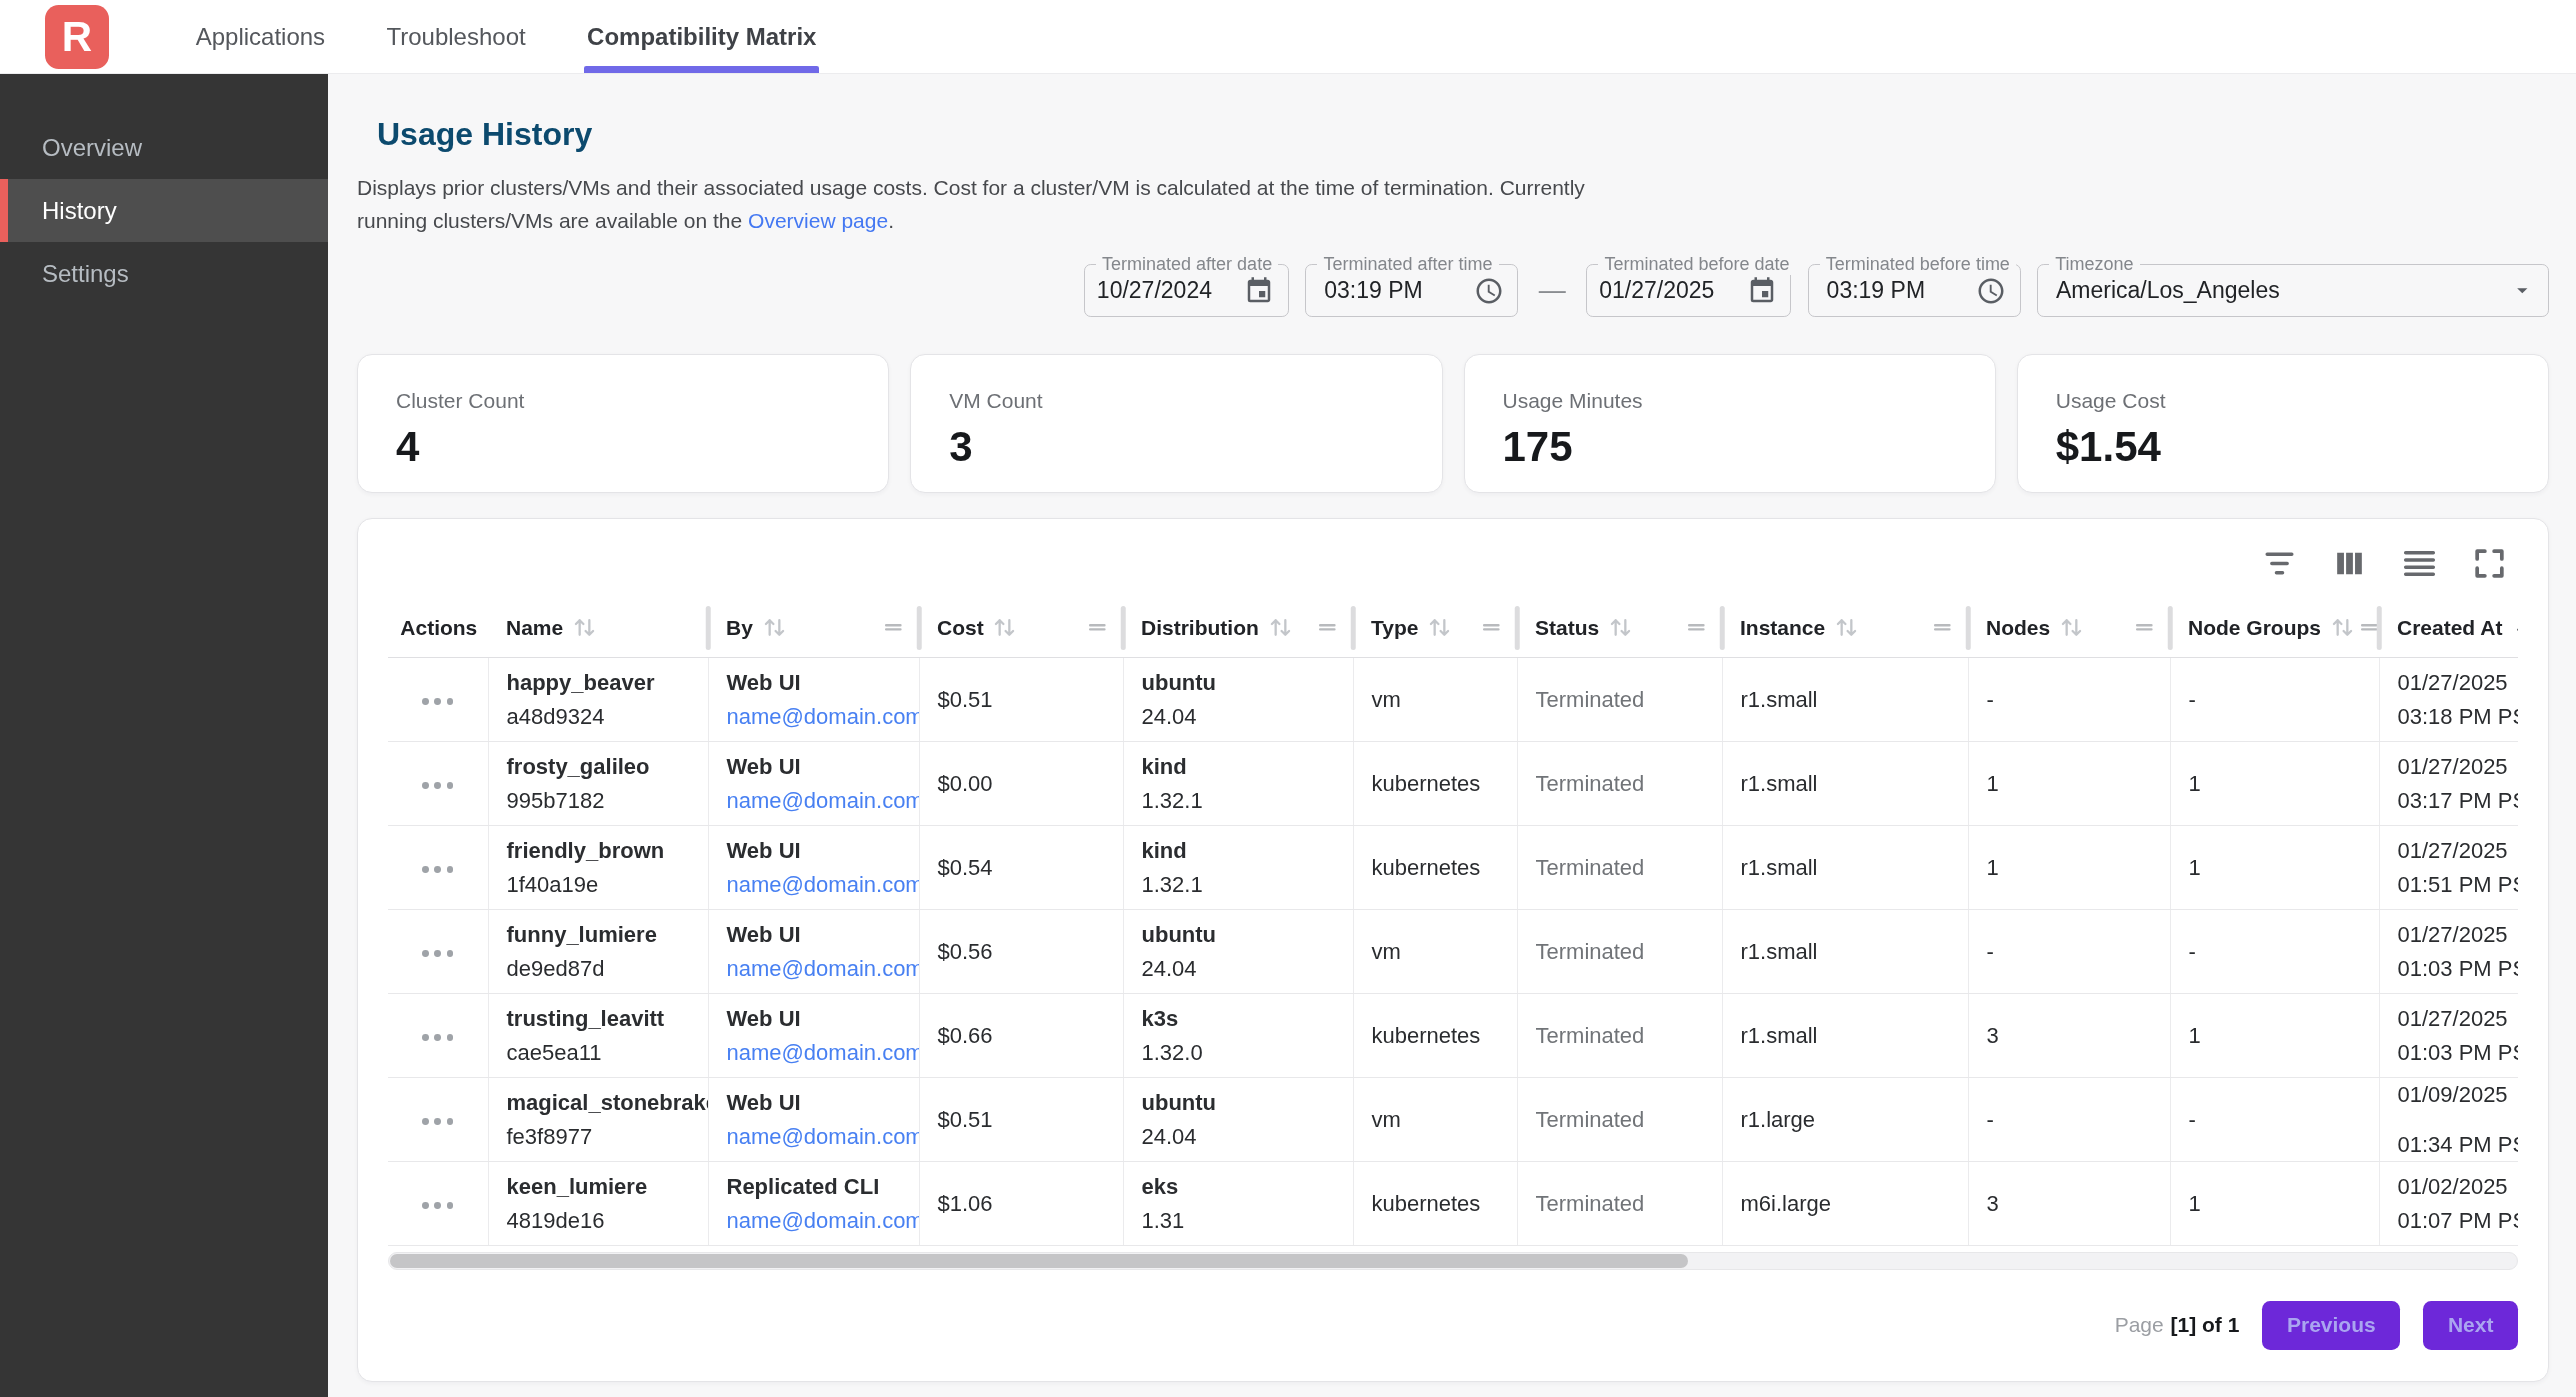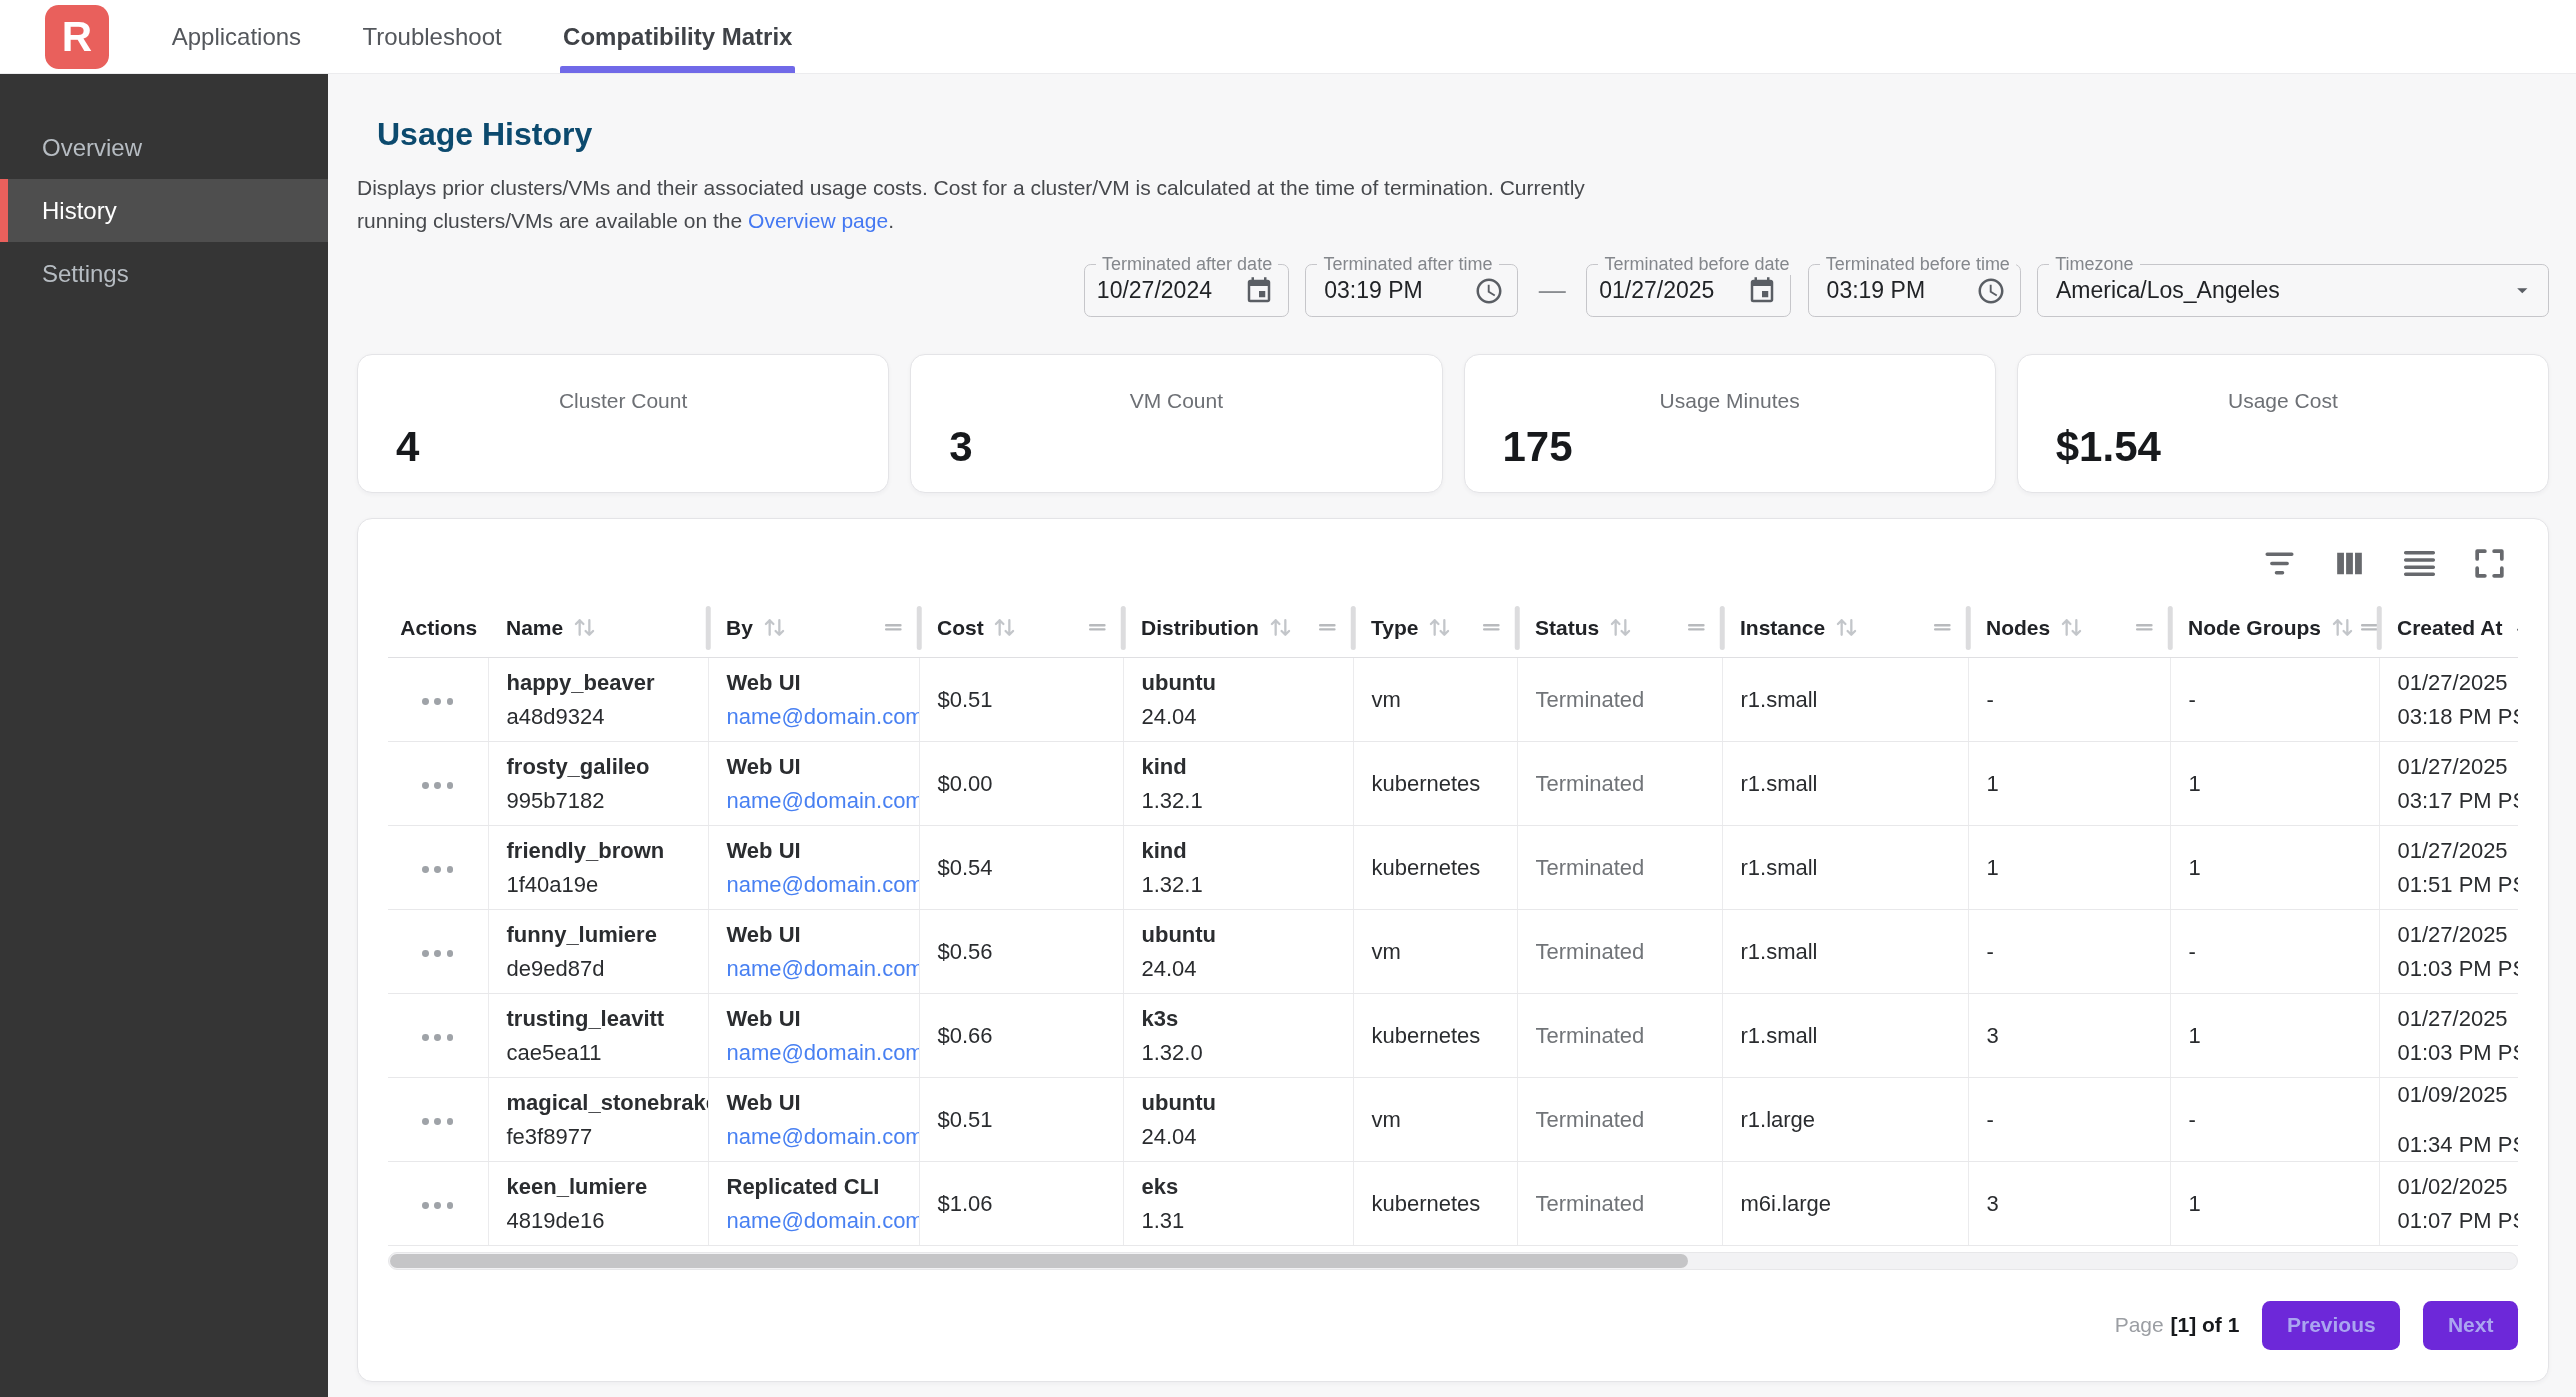--- a/index.html
+++ b/index.html
@@ -13,21 +13,21 @@
   
   .topnav {
     height: 74px; background: #ffffff; display: flex; align-items: center;
     padding: 0 40px 0 45px; border-bottom: 0.7px solid #ececee;
   }
   .logo {
     width: 64px; height: 64px; border-radius: 13.7px; background: #e9605c;
     display: flex; align-items: center; justify-content: center; flex: 0 0 auto;
   }
   .logo span { color: #fff; font-size: 42px; font-weight: 700; }
-  .nav-left { display: flex; align-items: stretch; height: 100%; margin-left: 60px; gap: 56px; }
+  .nav-left { display: flex; align-items: stretch; height: 100%; margin-left: 84px; gap: 56px; }
   .nav-item {
     display: flex; align-items: center; position: relative;
     font-size: 24px; color: #54575c; cursor: pointer; padding: 0 2.7px;
   }
   .nav-item.active { font-weight: 700; color: #3f4247; }
   .nav-item.active::after {
     content: ""; position: absolute; left: 0; right: 0; bottom: 0;
     height: 6.8px; background: #7069e8; border-radius: 2.1px 2.1px 0 0;
   }
   .nav-spacer { flex: 1; }
@@ -74,21 +74,21 @@
   .field.w-tz    { width: 512px; }
   .field .select-arrow { width: 24.6px; height: 24.6px; color: #5a5e64; margin-left: 12.3px; }
   .range-dash { font-size: 27px; color: #8a8d91; padding: 0 4.1px; }
 
   
   .stats { display: grid; grid-template-columns: repeat(4, 1fr); gap: 21px; margin-bottom: 24.6px; }
   .stat-card {
     background: #fff; border: 1.4px solid #e4e4e7; border-radius: 15px; height: 139px;
     padding: 34px 38px 0; box-shadow: 0 1.4px 4.1px rgba(16,24,40,.04);
   }
-  .stat-label { font-size: 21px; color: #6d7075; text-align: center; }
+  .stat-label { font-size: 21px; color: #6d7075; }
   .stat-value { font-size: 42px; font-weight: 700; color: #17191c; margin-top: 9.6px; }
 
   
   .table-card {
     background: #fff; border: 1.4px solid #e4e4e7; border-radius: 15px;
     padding: 15px 30px 31px; box-shadow: 0 1.4px 4.1px rgba(16,24,40,.04);
   }
   .table-toolbar { display: flex; justify-content: flex-end; align-items: center; gap: 33px; padding: 11px 9.6px 16.4px 0; }
   .tool-btn { background: none; border: none; cursor: pointer; color: #67696d; width: 37px; height: 37px; padding: 0; }
   .tool-btn svg { width: 37px; height: 37px; display: block; }

